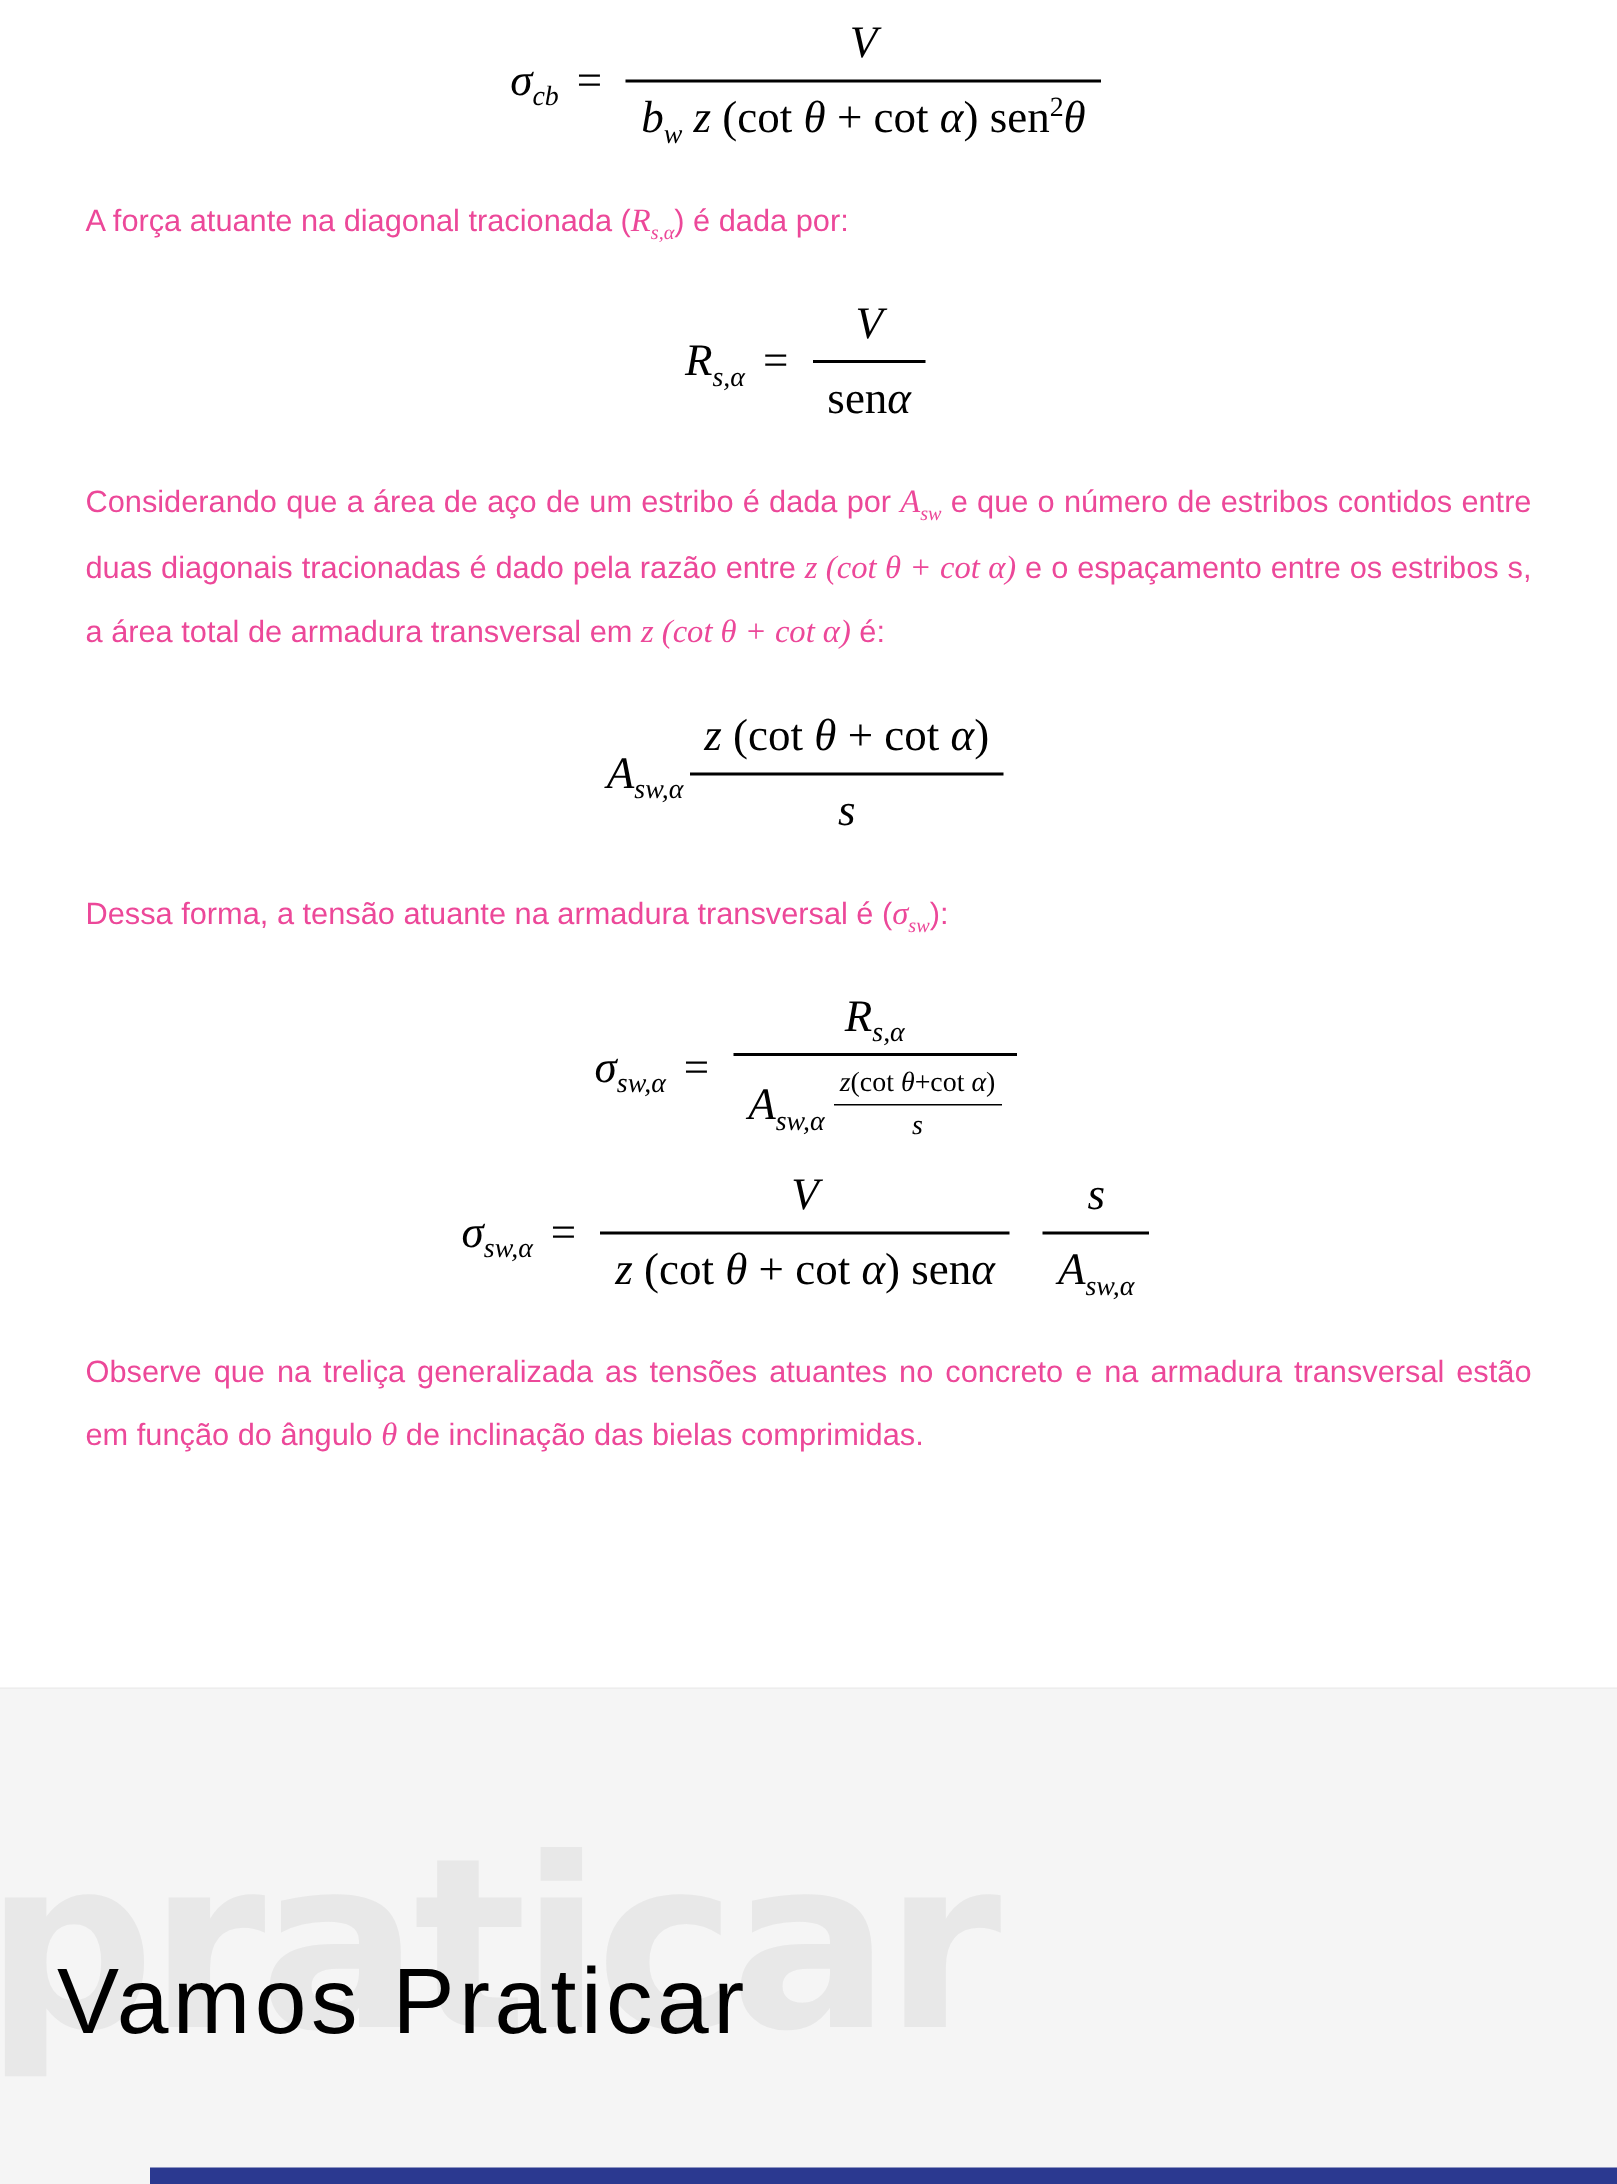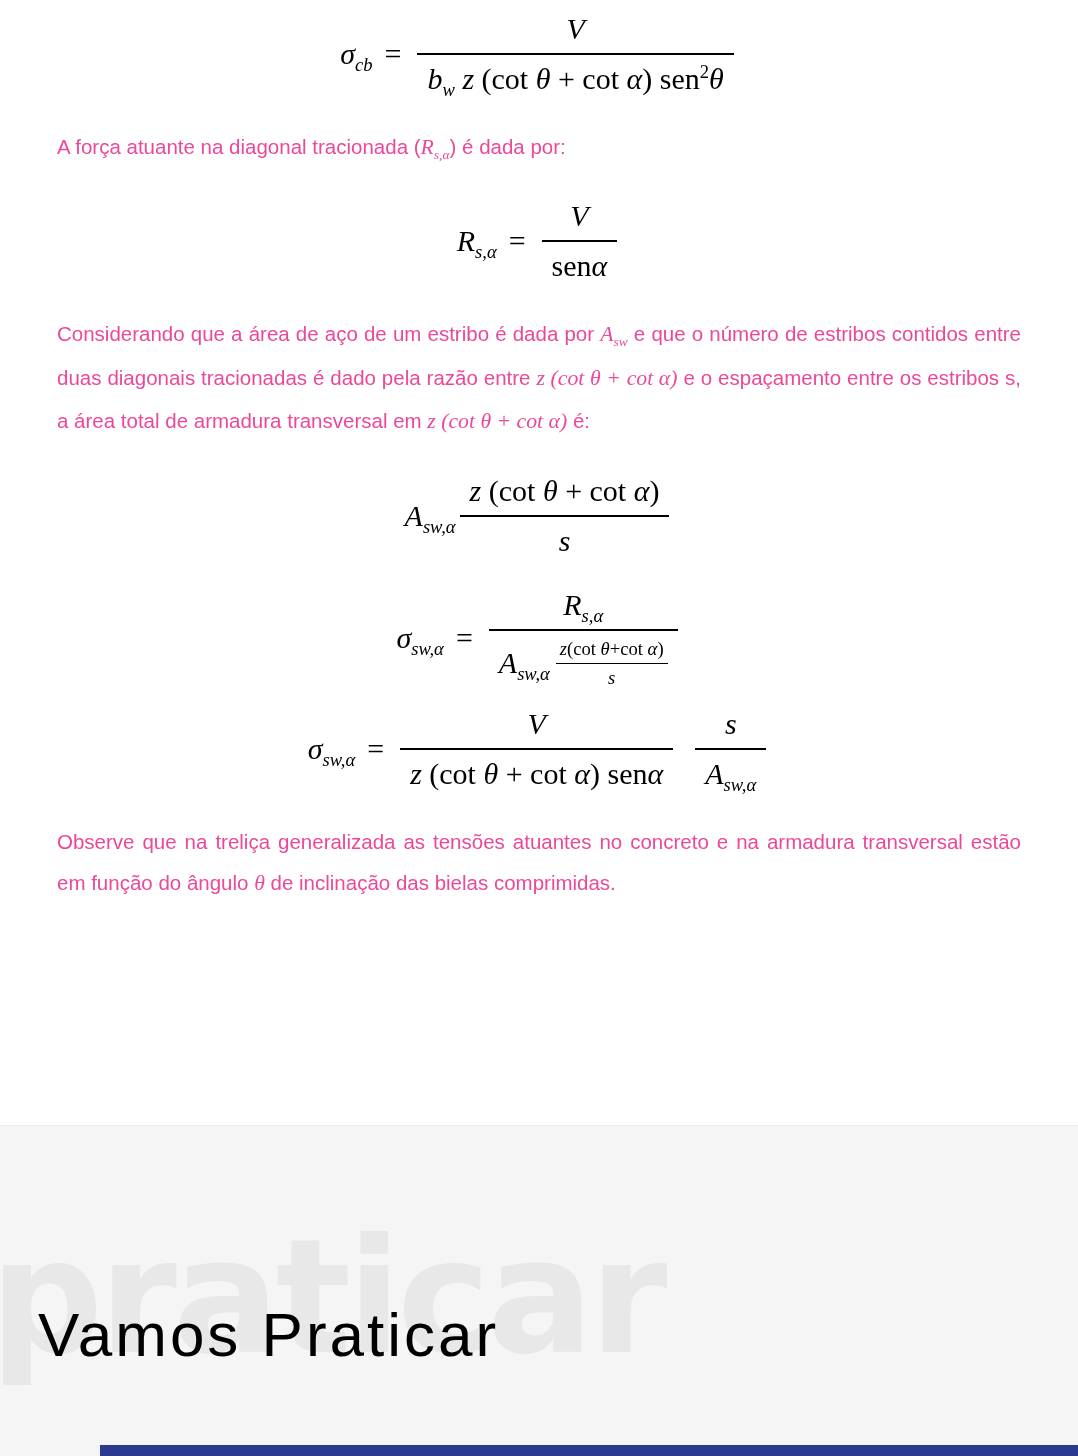--- a/index.html
+++ b/index.html
@@ -148,20 +148,21 @@
     <p class="para justify"><span>Considerando que a área de aço de um estribo é dada por </span><span class="imath"><span>A</span><sub class="msub">sw</sub></span><span> e que o número de estribos contidos entre duas diagonais tracionadas é dado pela razão entre </span><span class="imath">z (cot θ + cot α)</span><span> e o espaçamento entre os estribos s, a área total de armadura transversal em </span><span class="imath">z (cot θ + cot α)</span><span> é:</span></p>
 
     <div class="math-display f3">
       <span class="coef it"><span>A</span><sub class="msub">sw,α</sub></span>
       <span class="frac">
         <span class="num"><span class="it">z</span><span class="up"> (cot </span><span class="it">θ</span><span class="up"> + cot </span><span class="it">α</span><span class="up">)</span></span>
         <span class="den it">s</span>
       </span>
     </div>
 
+    <p class="para"><span>Dessa forma, a tensão atuante na armadura transversal é (</span><span class="imath"><span>σ</span><sub class="msub">sw</sub></span><span>):</span></p>
 
     <div class="math-display f4">
       <span class="lhs it"><span>σ</span><sub class="msub">sw,α</sub></span>
       <span class="eq up">=</span>
       <span class="frac">
         <span class="num"><span class="it">R</span><sub class="msub">s,α</sub></span>
         <span class="den row">
             <span class="it"><span>A</span><sub class="msub">sw,α</sub></span>
             <span class="frac small">
               <span class="num"><span class="it">z</span><span class="up">(cot </span><span class="it">θ</span><span class="up">+cot </span><span class="it">α</span><span class="up">)</span></span>

